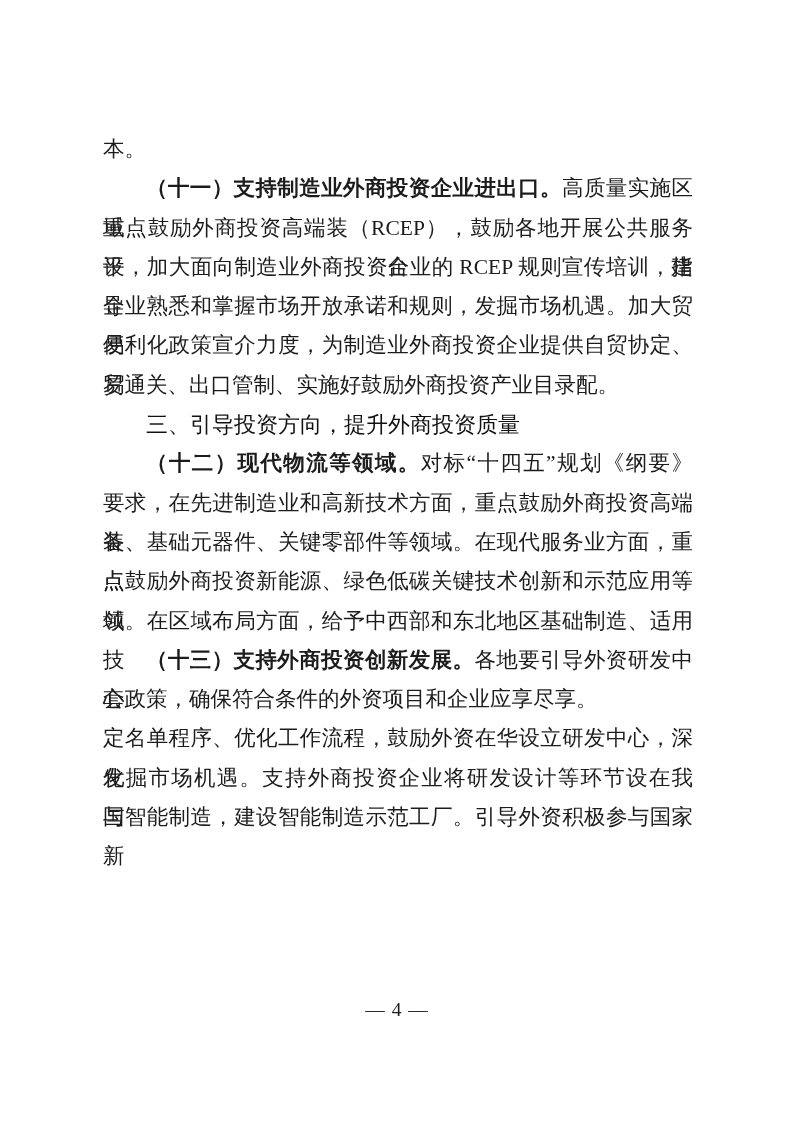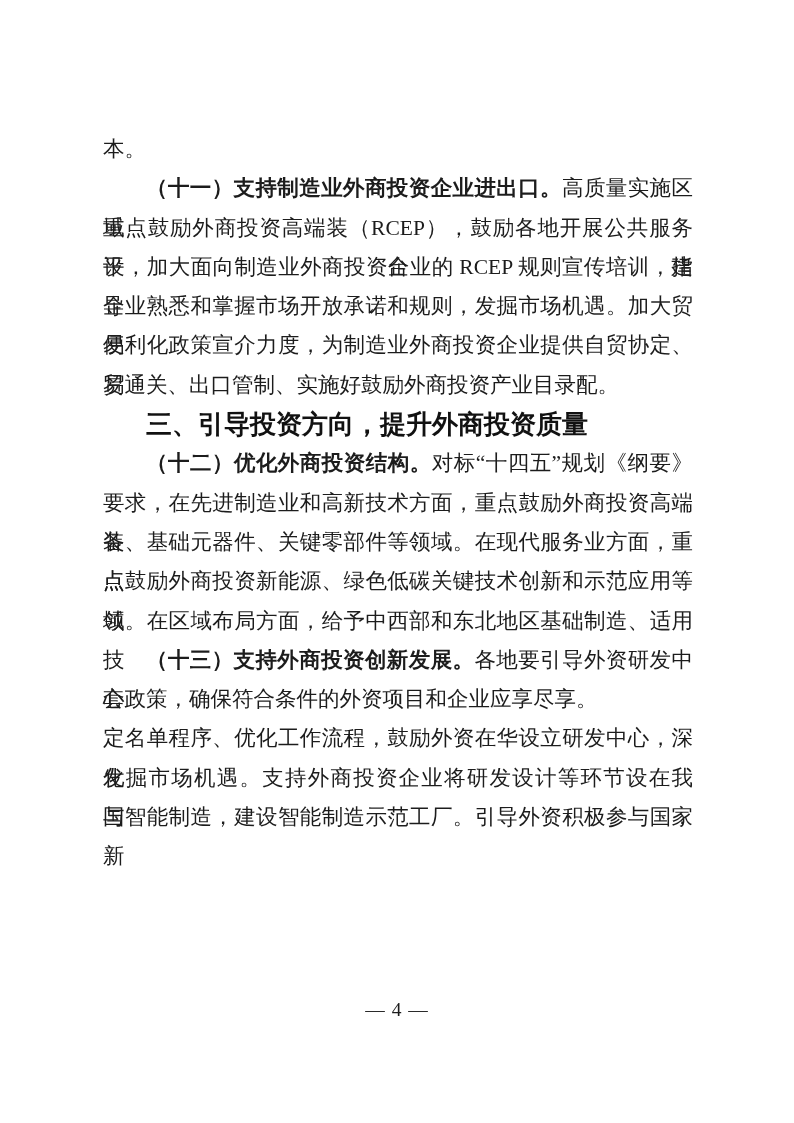--- a/index.html
+++ b/index.html
@@ -42,22 +42,22 @@
   }
   .seg-body {
     font-weight: normal;
   }
   .seg-lead {
     font-weight: bold;
     margin-top: 20px;
   }
   .seg-heading {
     font-family: "Liberation Sans", "DejaVu Sans", sans-serif;
-    font-weight: bold;
-    font-size: 26px;
+    font-weight: normal;
+    font-size: 22px;
     color: #111;
   }
   .page-number {
     position: absolute;
     left: 0;
     top: 996px;
     width: 794px;
     text-align: center;
     font-size: 19.5px;
     line-height: 28px;
@@ -71,21 +71,21 @@
 <div class="page">
   <div class="content">
       <div class="line"><span class="seg-body">本。</span></div>
       <div class="line indent fill"><span class="seg-lead">（十一）支持制造业外商投资企业进出口。</span><span class="seg-body">高质量实施区域</span></div>
       <div class="line fill"><span class="seg-body">重点鼓励外商投资高端装（RCEP），鼓励各地开展公共服务平台建</span></div>
       <div class="line fill"><span class="seg-body">设，加大面向制造业外商投资企业的 RCEP 规则宣传培训，指导</span></div>
       <div class="line fill"><span class="seg-body">企业熟悉和掌握市场开放承诺和规则，发掘市场机遇。加大贸易</span></div>
       <div class="line fill"><span class="seg-body">便利化政策宣介力度，为制造业外商投资企业提供自贸协定、贸</span></div>
       <div class="line"><span class="seg-body">易通关、出口管制、实施好鼓励外商投资产业目录配。</span></div>
       <div class="line indent"><span class="seg-heading">三、引导投资方向，提升外商投资质量</span></div>
-      <div class="line indent fill"><span class="seg-lead">（十二）优化外商投资结构。</span><span class="seg-body">对标“十四五”规划《纲要》</span></div>
+      <div class="line indent fill"><span class="seg-lead">（十二）现代物流等领域。</span><span class="seg-body">对标“十四五”规划《纲要》</span></div>
       <div class="line fill"><span class="seg-body">要求，在先进制造业和高新技术方面，重点鼓励外商投资高端装</span></div>
       <div class="line fill"><span class="seg-body">备、基础元器件、关键零部件等领域。在现代服务业方面，重点</span></div>
       <div class="line fill"><span class="seg-body">点鼓励外商投资新能源、绿色低碳关键技术创新和示范应用等领</span></div>
       <div class="line fill"><span class="seg-body">域。在区域布局方面，给予中西部和东北地区基础制造、适用技</span></div>
       <div class="line indent fill"><span class="seg-lead">（十三）支持外商投资创新发展。</span><span class="seg-body">各地要引导外资研发中心</span></div>
       <div class="line"><span class="seg-body">套政策，确保符合条件的外资项目和企业应享尽享。</span></div>
       <div class="line fill"><span class="seg-body">定名单程序、优化工作流程，鼓励外资在华设立研发中心，深化</span></div>
       <div class="line fill"><span class="seg-body">发掘市场机遇。支持外商投资企业将研发设计等环节设在我国，</span></div>
       <div class="line fill"><span class="seg-body">与智能制造，建设智能制造示范工厂。引导外资积极参与国家新</span></div>
     </div>

